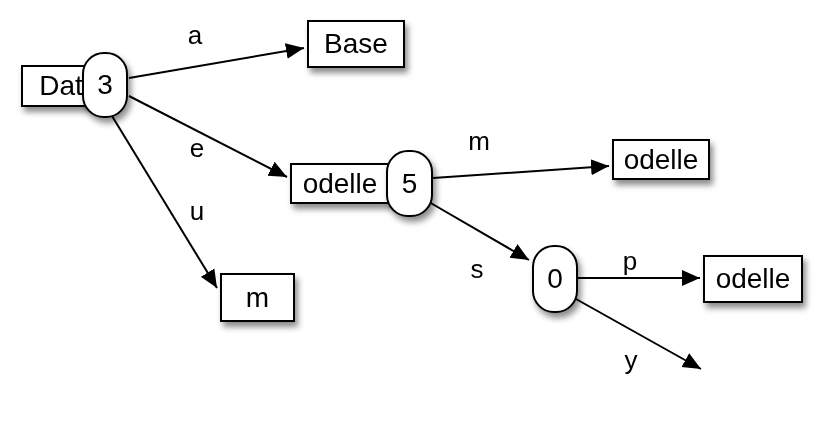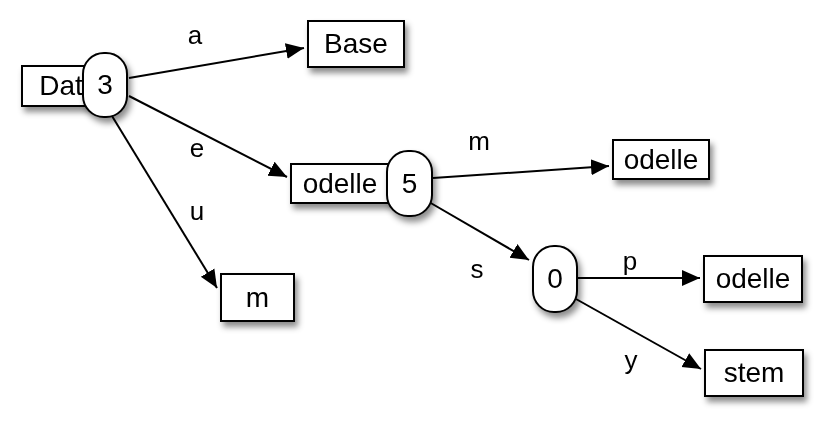--- a/index.html
+++ b/index.html
@@ -79,14 +79,13 @@
     <div class="edge-label" style="left: 631px; top: 360px;">y</div>
     <div class="node rect" style="left: 21px; top: 65px; width: 80px; height: 42px;">Dat</div>
     <div class="node stadium" style="left: 82px; top: 52px; width: 46px; height: 66px;">3</div>
     <div class="node rect" style="left: 307px; top: 20px; width: 98px; height: 48px;">Base</div>
     <div class="node rect" style="left: 290px; top: 163px; width: 100px; height: 41px;">odelle</div>
     <div class="node stadium" style="left: 386px; top: 150px; width: 47px; height: 67px;">5</div>
     <div class="node rect" style="left: 220px; top: 273px; width: 75px; height: 49px;">m</div>
     <div class="node rect" style="left: 612px; top: 139px; width: 98px; height: 41px;">odelle</div>
     <div class="node stadium" style="left: 532px; top: 245px; width: 46px; height: 68px;">0</div>
     <div class="node rect" style="left: 703px; top: 255px; width: 100px; height: 48px;">odelle</div>
-    <div class="node rect" style="left: 704px; top: 349px; width: 100px; height: 48px;">stem</div>
   </div>
 
 </body></html>

